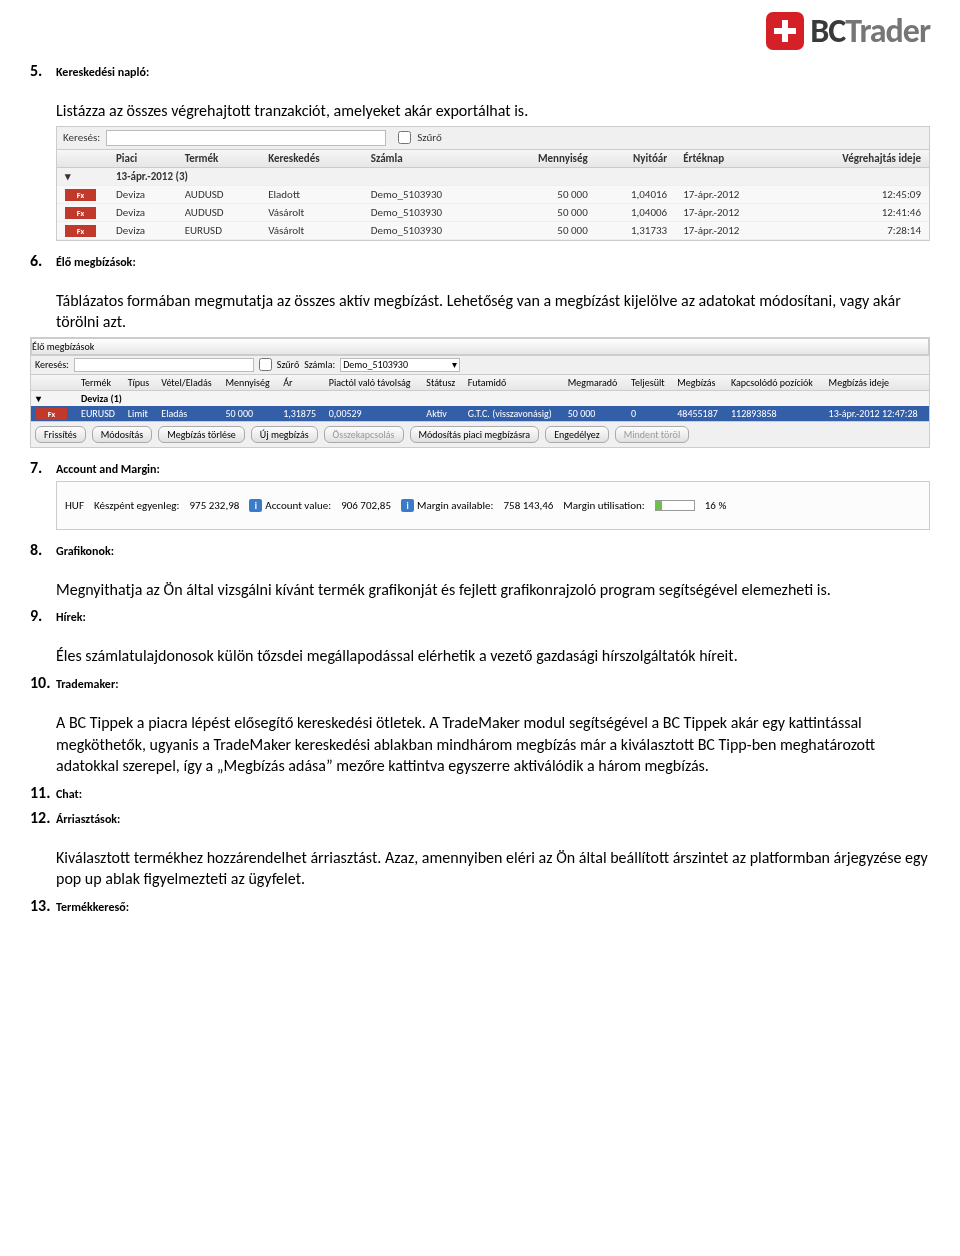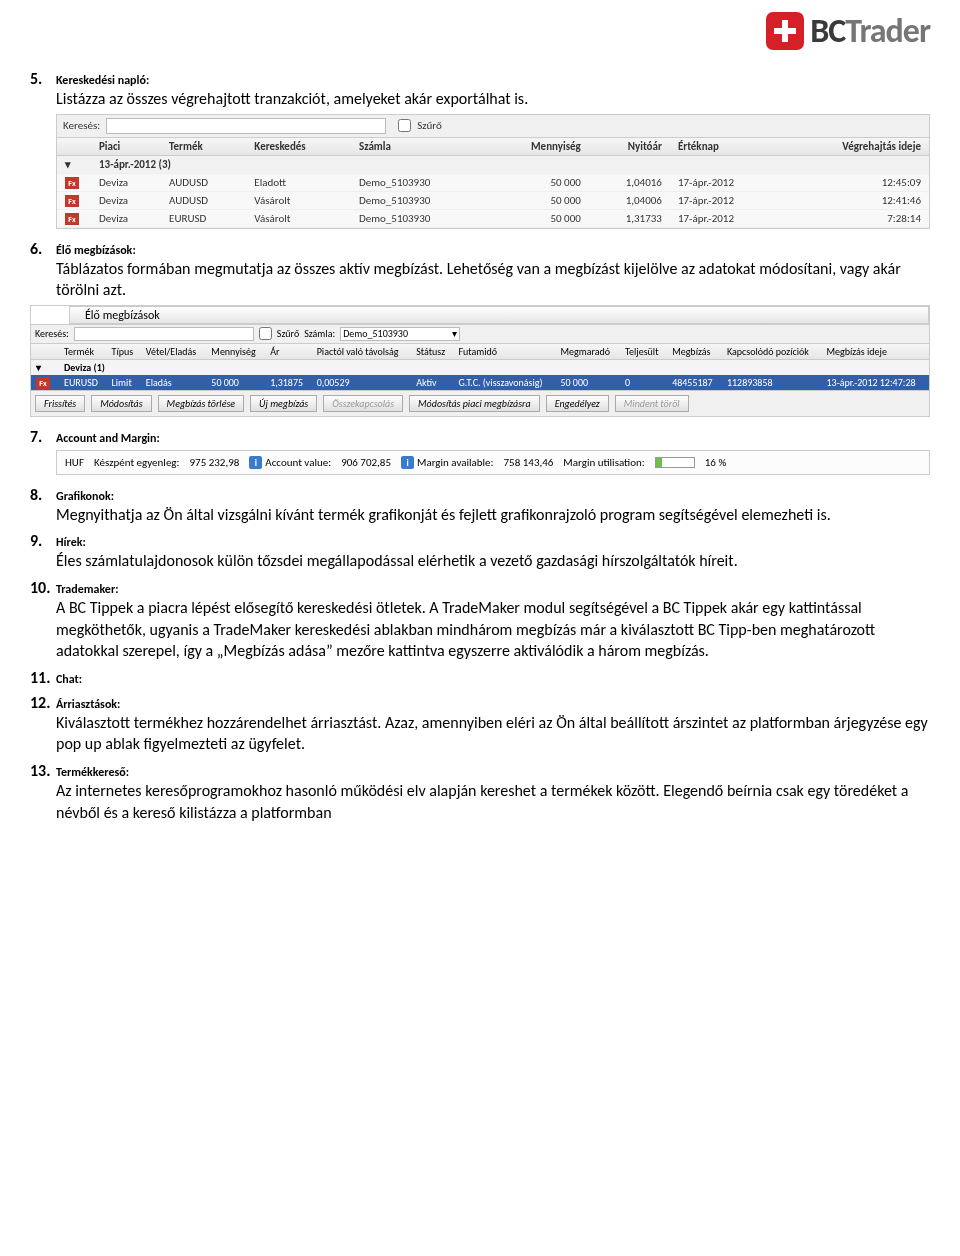--- a/index.html
+++ b/index.html
@@ -1,56 +1,56 @@
 <!DOCTYPE html>
 <html><head>
 <meta charset="utf-8">
 <style>
   * { box-sizing: border-box; margin: 0; padding: 0; }
   body { font-family: Calibri, Arial, sans-serif; font-size: 15px; color: #000; background: #fff; width: 960px; padding: 10px 30px; }
-  .logo-row { display: flex; justify-content: flex-end; align-items: center; margin-bottom: 18px; }
+  .logo-row { display: flex; justify-content: flex-end; align-items: center; margin-bottom: 10px; }
   .logo-icon { width: 38px; height: 38px; background: #d62027; border-radius: 7px; position: relative; margin-right: 6px; }
   .logo-icon::before, .logo-icon::after { content:""; position:absolute; background:#fff; }
   .logo-icon::before { left:16px; top:8px; width:6px; height:22px; }
   .logo-icon::after { left:8px; top:16px; width:22px; height:6px; }
   .logo-bc { font-size: 34px; font-weight: 700; color: #3a3a3a; letter-spacing: -1px; }
   .logo-trader { font-size: 34px; font-weight: 700; color: #767676; letter-spacing: -1px; }
   ol.main { list-style: none; counter-reset: item 4; }
   ol.main > li { counter-increment: item; margin-bottom: 6px; }
   ol.main > li > .head { display: flex; align-items: baseline; }
   ol.main > li > .head::before { content: counter(item) "."; font-weight: 700; font-size: 16px; min-width: 26px; }
   .title { font-weight: 700; font-size: 12px; }
-  .body { margin-left: 26px; font-size: 16px; line-height: 1.35; }
+  .body { margin-left: 26px; font-size: 16px; line-height: 1.35; margin-top: 20px; }
   .shot { margin: 4px 0 10px 26px; border: 1px solid #ccc; font-size: 11px; color: #333; background: #f8f8f8; }
   .shot .titlebar { display:flex; align-items:center; gap:4px; padding:2px 6px; background: linear-gradient(#fefefe,#e8e8e8); border-bottom:1px solid #ccc; font-size:12px; }
   .shot .titlebar .ico { width:14px; height:14px; background:#d62027; border-radius:3px; display:inline-block;}
   .filterbar { display:flex; align-items:center; gap:6px; padding:3px 6px; background:#f0f0f0; border-bottom:1px solid #ccc; }
   .filterbar input[type=text]{ border:1px solid #bbb; height:16px; font-size:11px; padding:0 3px; }
   .filterbar .wide { width: 280px; }
   .filterbar input[type=checkbox]{ margin-left:6px; }
   table.app { width:100%; border-collapse: collapse; font-size:11px; color:#333; }
   table.app th { text-align:left; padding:2px 8px; background: linear-gradient(#f6f6f6,#e6e6e6); border-bottom:1px solid #ccc; font-weight:700; }
   table.app td { padding:2px 8px; border-bottom:1px solid #eee; white-space:nowrap; }
   table.app td.r, table.app th.r { text-align:right; }
   .group-row td { background:#f2f2f2; font-weight:700; }
-  .fx { display:inline-block; width:14px; height:12px; background:#c0392b; color:#fff; font-size:8px; line-height:12px; text-align:center; margin-right:4px; font-weight:700;}
+  .fx { display:inline-block; width:31px; height:12px; background:#c0392b; color:#fff; font-size:8px; line-height:12px; text-align:center; margin-right:4px; font-weight:700;}
   .elo-shot { margin:4px 0 10px 0; border:1px solid #ccc; font-size:10px; }
-  .elo-header { border:1px solid #ccc; padding:1px 15px; background:linear-gradient(#fff,#e6e6e6); font-size:12px;margin-left:38px;}
+  .elo-header { border:1px solid #ccc; padding:1px 0; background:linear-gradient(#fff,#e6e6e6); font-size:10px;}
   .elo-filter { display:flex; align-items:center; gap:5px; padding:2px 4px; background:#f0f0f0; border-bottom:1px solid #ccc; border-top:1px solid #ccc; }
   .elo-filter input[type=text]{ border:1px solid #bbb; height:14px; width:180px; font-size:10px; }
   .elo-filter .acct { border:1px solid #bbb; height:14px; width:120px; font-size:10px; background:#fff; padding:0 2px; display:inline-flex; align-items:center; }
   .elo-table { width:100%; border-collapse:collapse; font-size:10px; }
   .elo-table th { text-align:left; padding:1px 5px; background:linear-gradient(#f6f6f6,#e6e6e6); border-bottom:1px solid #ccc; font-weight:400; white-space:nowrap;}
   .elo-table td { padding:1px 5px; white-space:nowrap; }
   .elo-table .grp td { background:#f4f4f4; font-weight:700; }
   .elo-table .sel td { background:#335ea8; color:#fff; }
   .btnbar { display:flex; gap:6px; padding:4px; background:#f0f0f0; border-top:1px solid #ccc; }
-  .btnbar .btn { border:1px solid #aaa; background:linear-gradient(#fefefe,#e0e0e0); padding:1px 8px; font-size:10px; border-radius:0;font-style:italic;}
+  .btnbar .btn { border:1px solid #aaa; background:linear-gradient(#fefefe,#e0e0e0); padding:1px 8px; font-size:10px; border-radius:6px;}
   .btnbar .btn.dis { color:#999; }
-  .acctbar { display:flex; align-items:center; gap:10px; padding:5px 8px; border:1px solid #ccc; font-size:11px; margin:4px 0 10px 26px; background:#fcfcfc;}
+  .acctbar { display:flex; align-items:center; gap:10px; padding:17px 8px; border:1px solid #ccc; font-size:11px; margin:4px 0 10px 26px; background:#fcfcfc;}
   .acctbar .i-ico { display:inline-block; width:13px; height:13px; background:#3a7cc9; color:#fff; font-size:9px; text-align:center; line-height:13px; border-radius:2px; font-weight:700; margin-right:3px;}
   .meter { display:inline-block; width:40px; height:11px; border:1px solid #999; background:#fff; position:relative; vertical-align:middle;}
   .meter .fill { position:absolute; left:0; top:0; bottom:0; width:16%; background:#6fbf4a; }
 </style>
 </head>
 <body>
 
 <div class="logo-row">
   <span class="logo-icon"></span>
   <span class="logo-bc">BC</span>
@@ -243,16 +243,15 @@
   <li>
     <div class="head">
         <span class="title">Árriasztások:</span>
       </div>
     <div class="body">Kiválasztott termékhez hozzárendelhet árriasztást. Azaz, amennyiben eléri az Ön által beállított árszintet az platformban árjegyzése egy pop up ablak figyelmezteti az ügyfelet.</div>
   </li>
   <li>
     <div class="head">
         <span class="title">Termékkereső:</span>
       </div>
-    <div class="body">Az internetes keresőprogramokhoz hasonló működési elv alapján kereshet a termékek között. Elegendő beírnia csak egy töredéket a névből és a kereső kilistázza a platformban</div>
   </li>
 
 </ol>
 
 </body></html>

